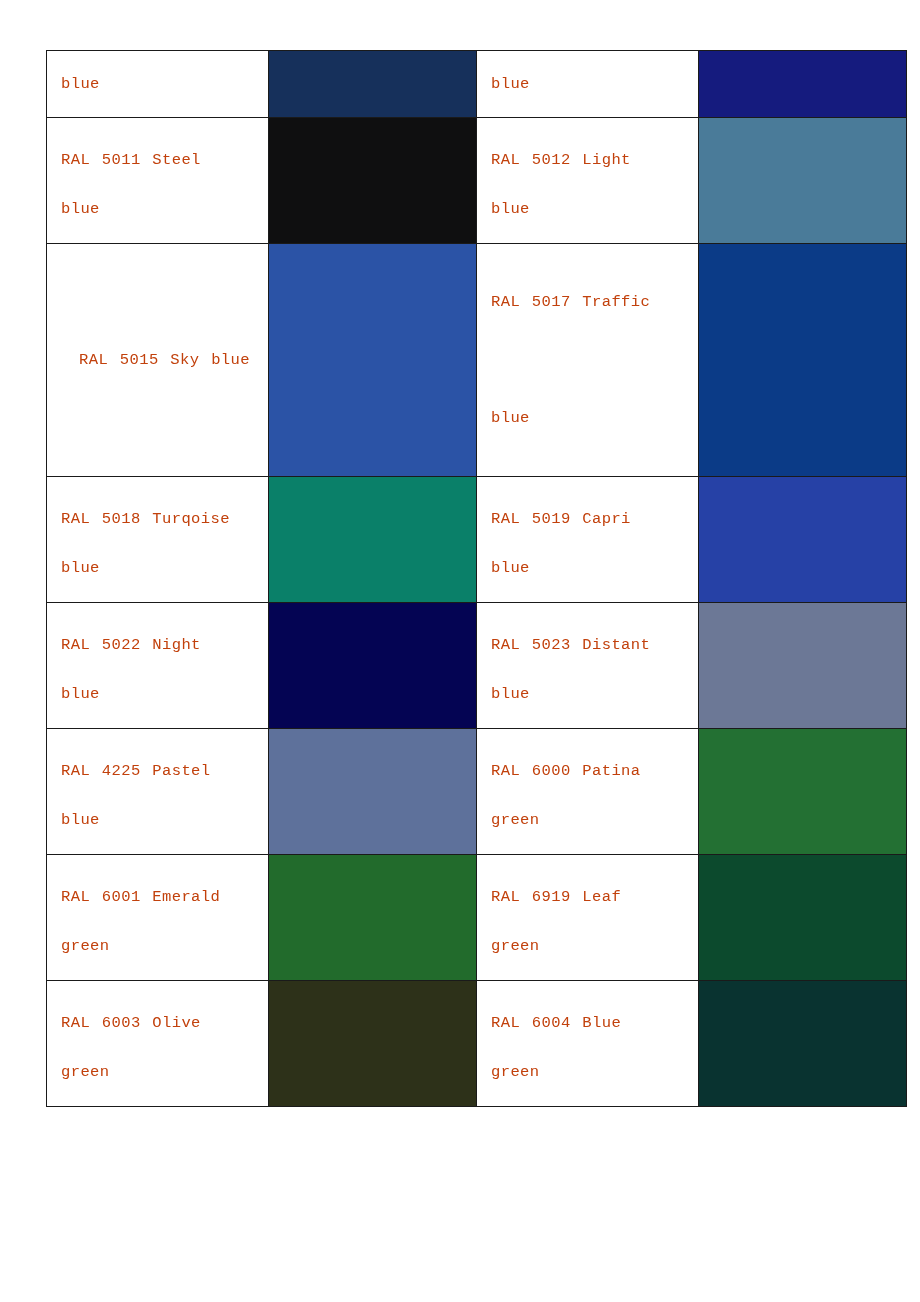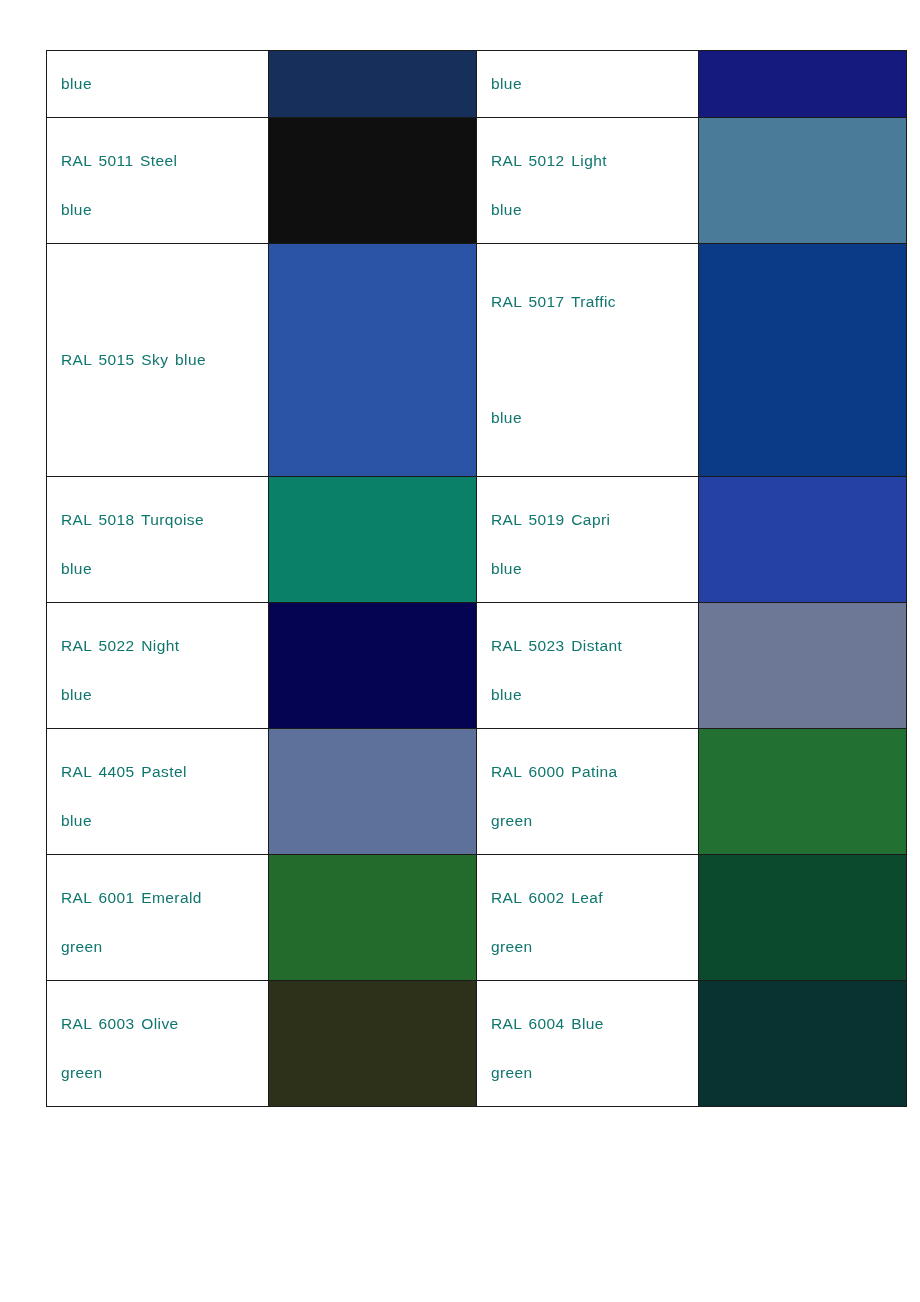--- a/index.html
+++ b/index.html
@@ -38,24 +38,24 @@
     border: 1px solid #1a1a1a;
     padding: 0;
     margin: 0;
     vertical-align: middle;
   }
 
   td.name-cell {
     width: 207px;
     background: #ffffff;
     padding: 8px 0 0 14px;
-    font-family: Liberation Sans, sans-serif;
+    font-family: Liberation Mono, monospace;
     font-size: 15.5px;
     line-height: 49px;
-    color: #0f766e;
+    color: #c2410c;
     letter-spacing: 0.4px;
     white-space: normal;
     word-spacing: 2px;
   }
 
   td.swatch-cell {
     width: 207px;
     padding: 0;
   }
 
@@ -125,21 +125,21 @@
             <span class="name-text">RAL 5012 Light
 blue</span>
           </td>
         <td class="swatch-cell" style="background: rgb(74, 123, 153); height: 116px;">
             <span class="swatch-fill" style="background: rgb(74, 123, 153);"></span>
           </td>
       </tr>
 
 
       <tr class="row-normal">
-        <td class="name-cell row-single-left" style="height: 116px; line-height: 116px; padding-top: 0px;">
+        <td class="name-cell row-single-left" style="height: 116px; line-height: 116px; padding-top: 0px; text-align: center;">
             <span class="name-text">RAL 5015 Sky blue</span>
           </td>
         <td class="swatch-cell" style="background: rgb(43, 83, 166); height: 116px;">
             <span class="swatch-fill" style="background: rgb(43, 83, 166);"></span>
           </td>
         <td class="name-cell" style="height: 116px; line-height: 116px; padding-top: 0px;">
             <span class="name-text">RAL 5017 Traffic
 blue</span>
           </td>
         <td class="swatch-cell" style="background: rgb(11, 59, 135); height: 116px;">
@@ -177,21 +177,21 @@
             <span class="name-text">RAL 5023 Distant
 blue</span>
           </td>
         <td class="swatch-cell" style="background: rgb(108, 120, 150); height: 116px;">
             <span class="swatch-fill" style="background: rgb(108, 120, 150);"></span>
           </td>
       </tr>
 
       <tr class="row-normal">
         <td class="name-cell" style="height: 116px; line-height: 49px; padding-top: 9px;">
-            <span class="name-text">RAL 4405 Pastel
+            <span class="name-text">RAL 4225 Pastel
 blue</span>
           </td>
         <td class="swatch-cell" style="background: rgb(94, 113, 155); height: 116px;">
             <span class="swatch-fill" style="background: rgb(94, 113, 155);"></span>
           </td>
         <td class="name-cell" style="height: 116px; line-height: 49px; padding-top: 9px;">
             <span class="name-text">RAL 6000 Patina
 green</span>
           </td>
         <td class="swatch-cell" style="background: rgb(35, 112, 51); height: 116px;">
@@ -201,21 +201,21 @@
 
       <tr class="row-normal">
         <td class="name-cell" style="height: 116px; line-height: 49px; padding-top: 9px;">
             <span class="name-text">RAL 6001 Emerald
 green</span>
           </td>
         <td class="swatch-cell" style="background: rgb(34, 107, 44); height: 116px;">
             <span class="swatch-fill" style="background: rgb(34, 107, 44);"></span>
           </td>
         <td class="name-cell" style="height: 116px; line-height: 49px; padding-top: 9px;">
-            <span class="name-text">RAL 6002 Leaf
+            <span class="name-text">RAL 6919 Leaf
 green</span>
           </td>
         <td class="swatch-cell" style="background: rgb(12, 74, 45); height: 116px;">
             <span class="swatch-fill" style="background: rgb(12, 74, 45);"></span>
           </td>
       </tr>
 
       <tr class="row-normal">
         <td class="name-cell" style="height: 116px; line-height: 49px; padding-top: 9px;">
             <span class="name-text">RAL 6003 Olive

